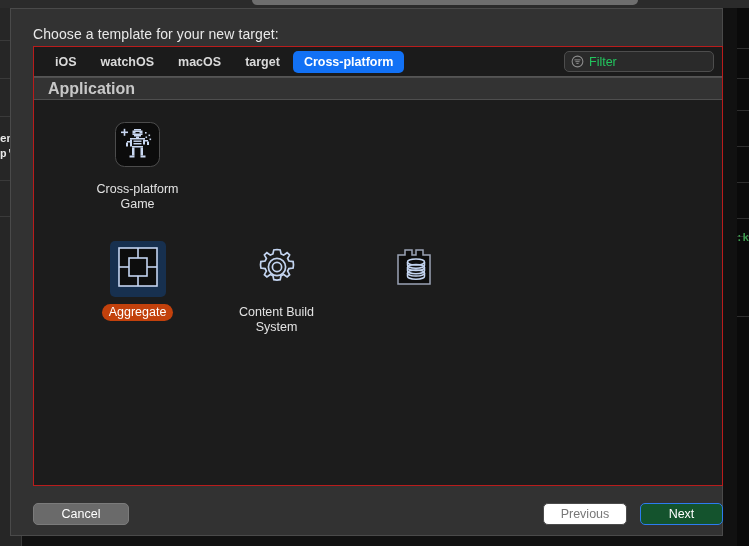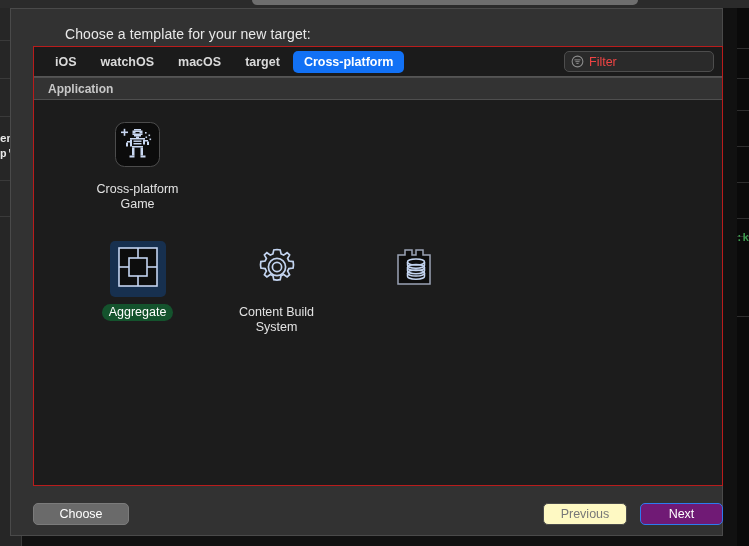--- a/index.html
+++ b/index.html
@@ -41,21 +41,21 @@
     position:absolute; left:0; top:0; width:749px; height:8px; background:#2b2b2b;
   }
 
   
   #sheet {
     position:absolute; left:10px; top:8px; width:713px; height:528px;
     background:#323232; border:1px solid #4a4a4a;
   }
   .sheet-title {
     position:absolute; left:22px; top:17px;
-    color:#e9e9e9; font-size:14px; letter-spacing:0.1px;margin-left:32px;
+    color:#e9e9e9; font-size:14px; letter-spacing:0.1px;
   }
 
   
   #panel {
     position:absolute; left:22px; top:37px; width:690px; height:440px;
     border:1px solid #b91c1c; background:#1c1c1c;
   }
   #tabbar {
     position:relative; height:30px; background:#1b1b1b;
     border-bottom:1px solid #555;
@@ -65,66 +65,66 @@
     font-size:12.5px; font-weight:bold; color:#dadada;
     padding:4px 11px; border-radius:5px; white-space:nowrap;
   }
   .tab.active { background:#1271f5; color:#ffffff; }
 
   .filter-box {
     position:absolute; right:8px; top:4px; width:150px; height:21px;
     background:#2a2a2a; border:1px solid #4d4d4d; border-radius:5px;
     display:flex; align-items:center; padding-left:6px; gap:5px;
   }
-  .filter-placeholder { color:#ef4444; font-size:12.5px; }
+  .filter-placeholder { color:#22c55e; font-size:12.5px; }
 
   
   .section-head {
     background:#333333; height:23px;
     border-top:1px solid #4f4f4f; border-bottom:1px solid #4f4f4f;
     display:flex; align-items:center; padding-left:14px;
   }
-  .section-head-label { color:#c8c8c8; font-size:12px; font-weight:bold; }
+  .section-head-label { color:#c8c8c8; font-size:16px; font-weight:bold; }
 
   .section-body { background:#1c1c1c; position:relative; }
 
   
   .tpl-grid { display:flex; padding:18px 0 0 34px; gap:0px; }
   .tpl {
     width:139px; display:flex; flex-direction:column;
     align-items:center; gap:7px;
   }
   .tpl-iconwrap {
     width:56px; height:56px; display:flex; align-items:center;
     justify-content:center; border-radius:5px;
   }
   .tpl.selected .tpl-iconwrap { background:#17304f; }
   .tpl-label {
     font-size:12.5px; color:#e2e2e2; text-align:center; line-height:15px;
     padding:1px 7px; border-radius:9px; white-space:pre-line;
   }
-  .tpl.selected .tpl-label { background:#14532d; color:#ffffff; }
+  .tpl.selected .tpl-label { background:#c2410c; color:#ffffff; }
 
   
   .btn {
     position:absolute; height:22px; border-radius:5px;
     display:flex; align-items:center; justify-content:center;
     font-size:12.5px; border:1px solid transparent;
   }
   .btn-cancel {
     left:22px; top:494px; width:96px;
     background:#6a6a6a; color:#ffffff; border-color:#7b7b7b;
   }
   .btn-prev {
     left:532px; top:494px; width:84px;
-    background:#fef9c3; color:#787878; border-color:#4b4b4b;
+    background:#ffffff; color:#787878; border-color:#4b4b4b;
   }
   .btn-next {
     left:629px; top:494px; width:83px;
-    background:#701a75; color:#ffffff; border-color:#2d7bf0;
+    background:#14532d; color:#ffffff; border-color:#2d7bf0;
   }
 </style>
 </head>
 <body>
 
 <div id="backdrop">
   <div class="bg-left-panel"></div>
   <div class="bg-left-row" style="top:40px"></div>
   <div class="bg-left-row" style="top:78px"></div>
   <div class="bg-left-row" style="top:116px"></div>
@@ -280,16 +280,16 @@
                 </g>
               </svg>
             </span>
           </div>
         </div>
 
       </div>
     </div>
   </div>
 
-  <div class="btn btn-cancel">Choose</div>
+  <div class="btn btn-cancel">Cancel</div>
   <div class="btn btn-prev">Previous</div>
   <div class="btn btn-next">Next</div>
 </div>
 
 </body></html>

